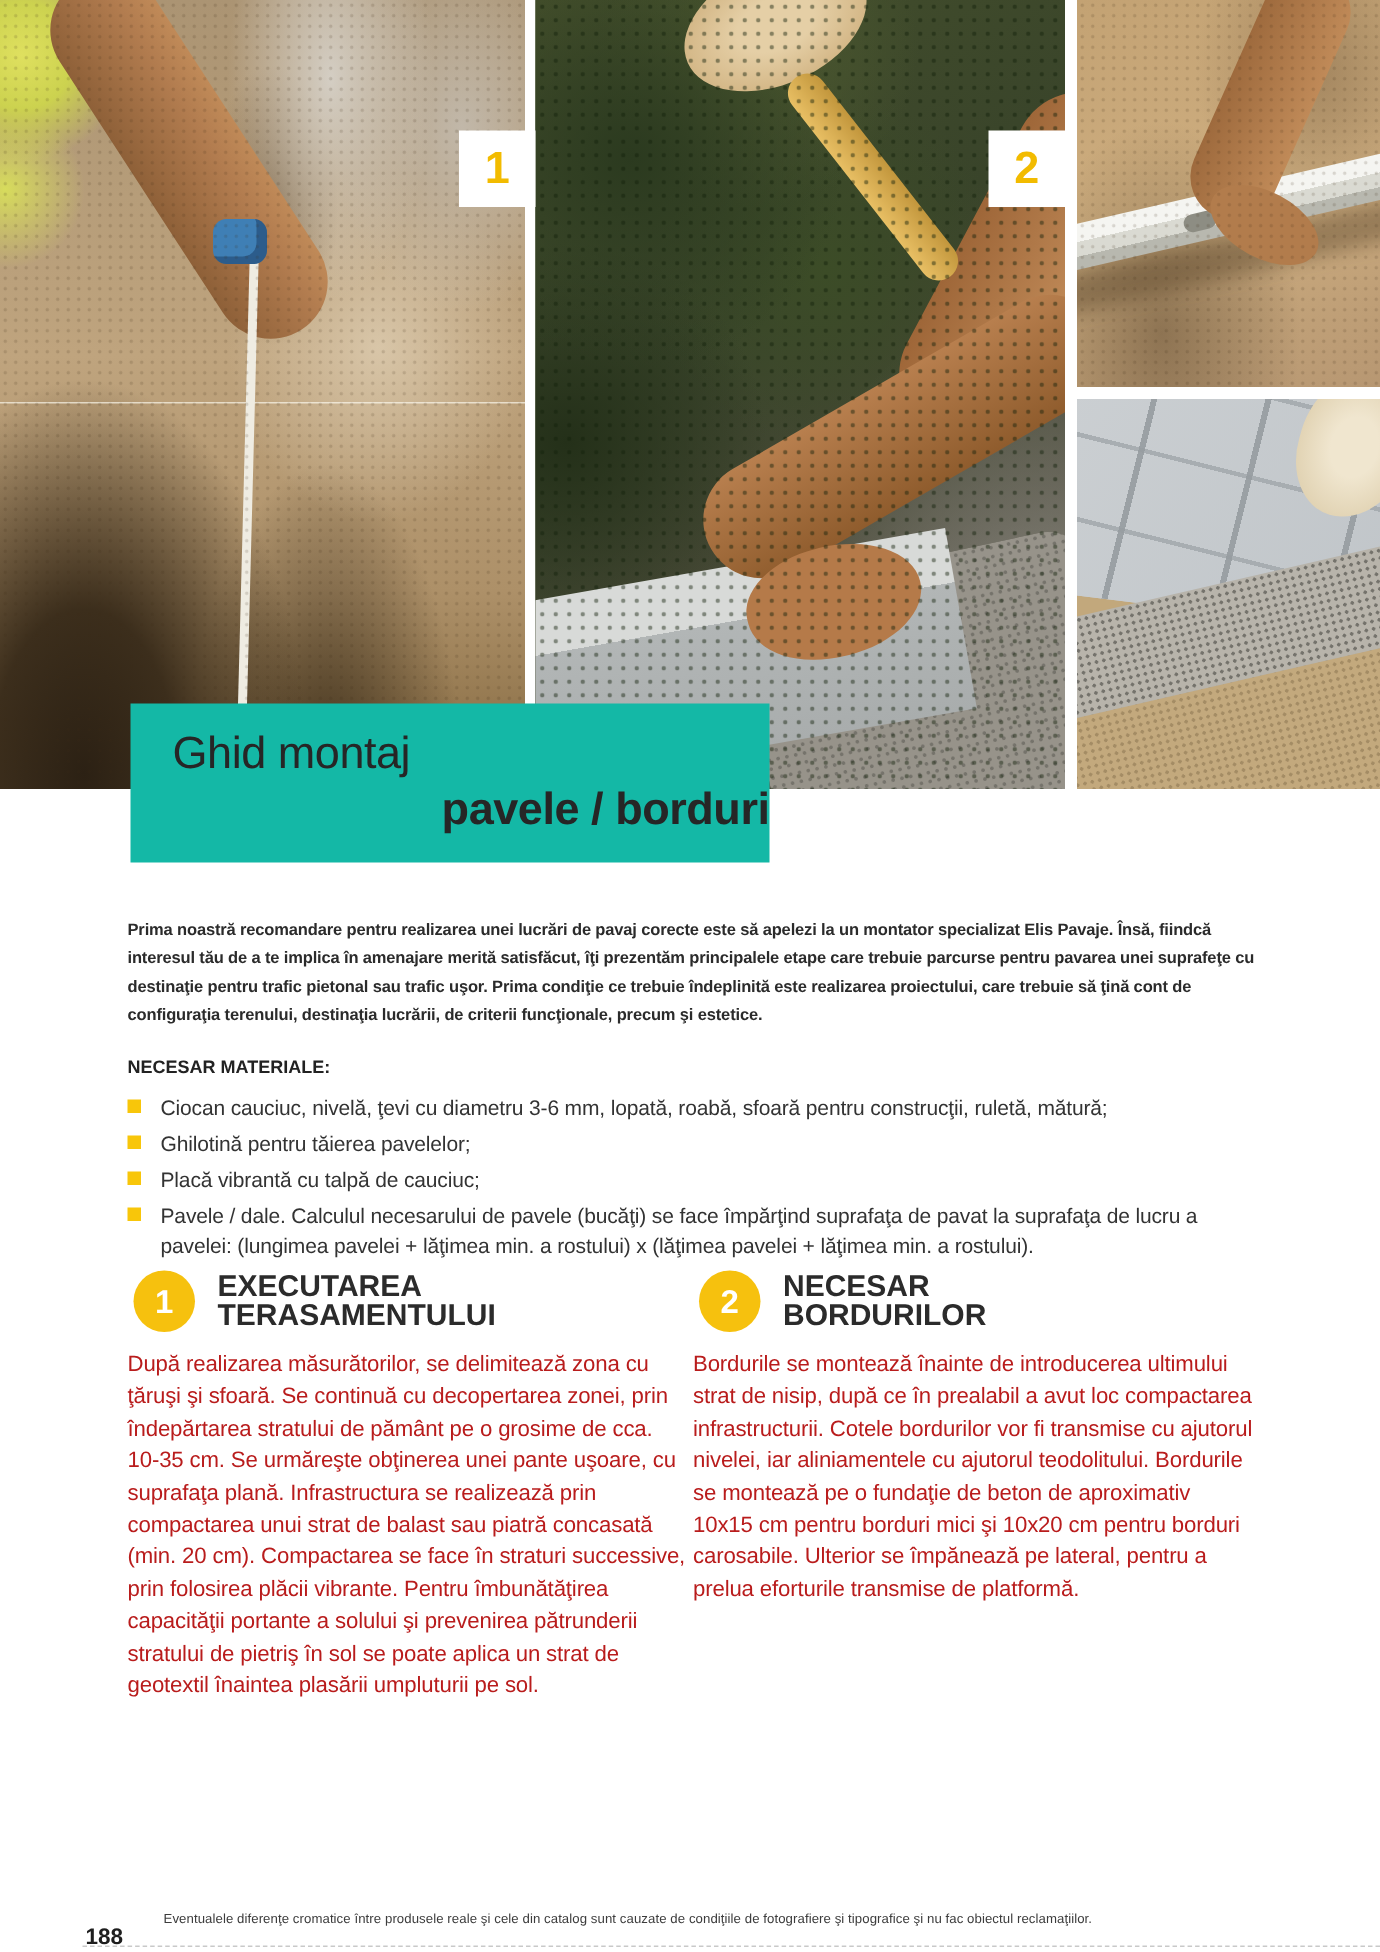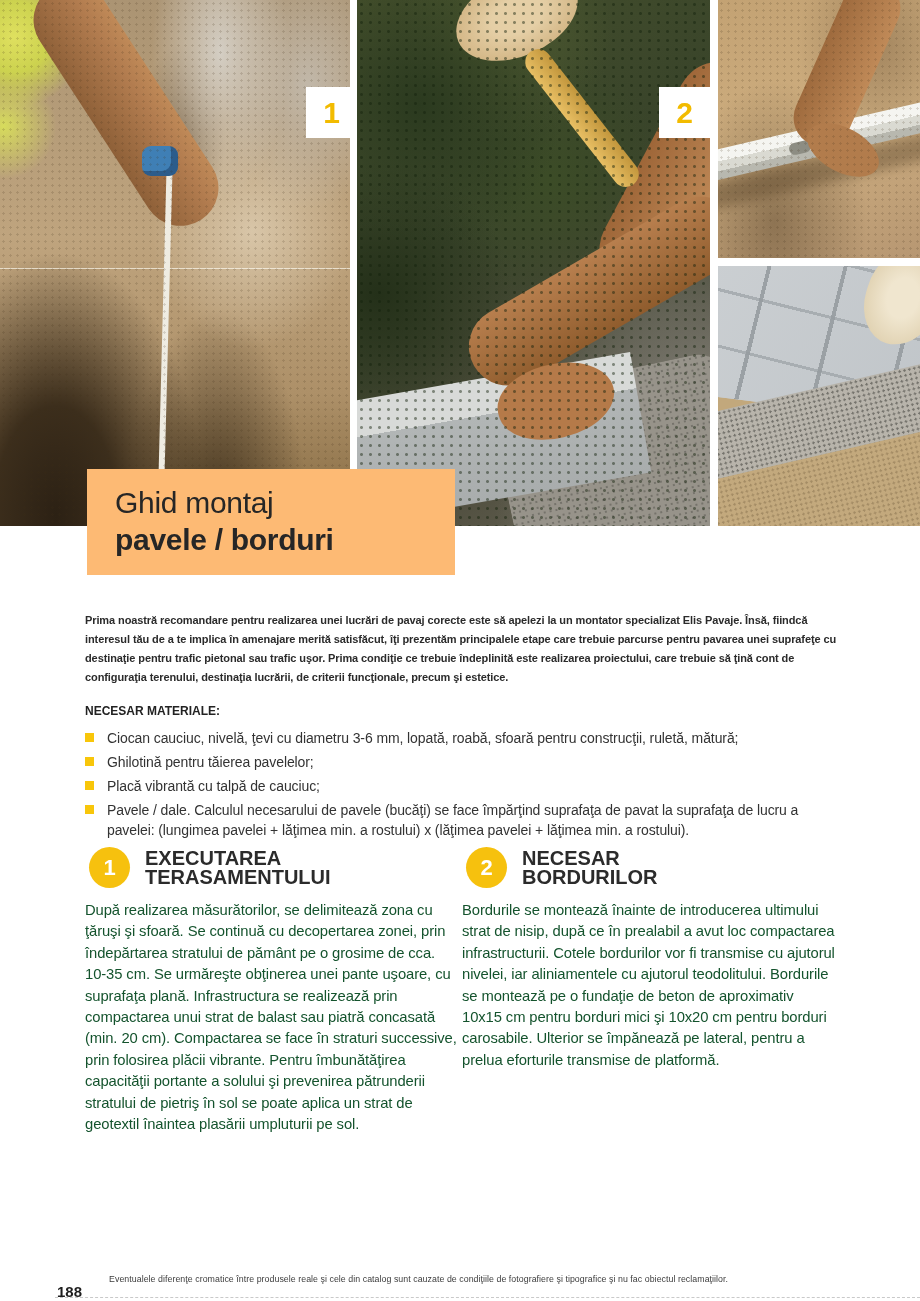--- a/index.html
+++ b/index.html
@@ -92,40 +92,40 @@
       background-image:radial-gradient(rgba(60,60,55,0.55) 1px, transparent 1.3px); background-size:5px 5px; }
   .glove { position:absolute; right:-20px; top:-16px; width:74px; height:96px; border-radius:50% 42% 56% 46%;
       transform:rotate(16deg); background:radial-gradient(#f0e6cf 30%, #d8c7a2); }
 
   .num-badge { position:absolute; width:51px; height:51px; background:#ffffff; display:flex;
       align-items:center; justify-content:center; font-size:30px; font-weight:700; color:#F2BB00; z-index:5; }
   .num-badge-1 { left:306px; top:87px; }
   .num-badge-2 { left:659px; top:87px; }
 
   
-  .title-box { position:absolute; left:87px; top:469px; width:368px; height:106px; background:#fdba74;
+  .title-box { position:absolute; left:87px; top:469px; width:426px; height:106px; background:#14b8a6;
       z-index:6; padding:15px 0 0 28px; color:#262626; }
   .title-box .t1 { font-size:30px; font-weight:400; line-height:37px; letter-spacing:-0.3px; }
-  .title-box .t2 { font-size:30px; font-weight:700; line-height:37px; letter-spacing:-0.3px; }
+  .title-box .t2 { font-size:30px; font-weight:700; line-height:37px; letter-spacing:-0.3px;text-align:right; }
 
   
   .content { position:absolute; left:85px; top:611px; width:752px; color:#2e2e2e; }
   .intro { font-size:11px; font-weight:700; line-height:19px; letter-spacing:-0.1px; color:#2b2b2b; }
   .materials-heading { margin-top:17px; font-size:12px; font-weight:700; color:#222; }
   .materials-list { list-style:none; margin-top:10px; }
   .materials-list li { display:flex; gap:13px; font-size:14px; line-height:20px; letter-spacing:-0.1px;
       color:#333; margin-bottom:4px; max-width:745px; }
   .sq { flex:0 0 9px; width:9px; height:9px; margin-top:5px; background:#F8C60A; }
 
   .steps { display:grid; grid-template-columns:372px 375px; column-gap:5px; margin-top:7px; }
   .step-head { display:flex; align-items:center; margin-left:4px; }
   .step-num { flex:0 0 41px; width:41px; height:41px; border-radius:50%; background:#F6C10E; color:#fff;
       display:flex; align-items:center; justify-content:center; font-size:22px; font-weight:700; }
   .step-title { margin-left:15px; font-size:20px; font-weight:700; line-height:19px; color:#2b2b2b; }
-  .step-body { margin-top:12px; font-size:14.8px; line-height:21.4px; color:#14532d; letter-spacing:-0.1px; }
+  .step-body { margin-top:12px; font-size:14.8px; line-height:21.4px; color:#b91c1c; letter-spacing:-0.1px; }
 
   
   .footer { position:absolute; left:57px; top:1257px; display:flex; align-items:center; }
   .pagenum { font-size:15px; font-weight:700; color:#1e1e1e;margin-top:26px; }
   .disclaimer { margin-left:27px; font-size:8.8px; color:#3c3c3c; letter-spacing:0.05px; }
   .cutline { position:absolute; left:55px; right:0; bottom:3px; border-top:1px dashed #c9c9c9; height:0; }
 </style>
 </head>
 <body>
 

